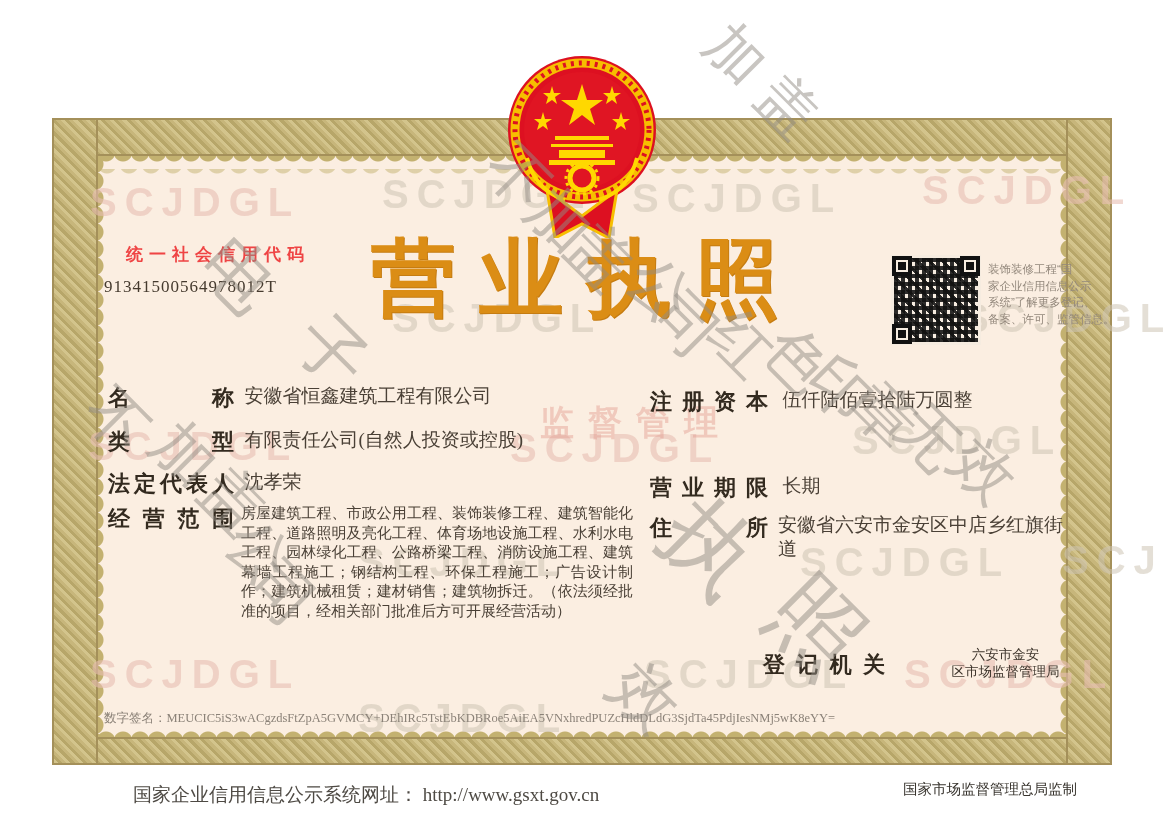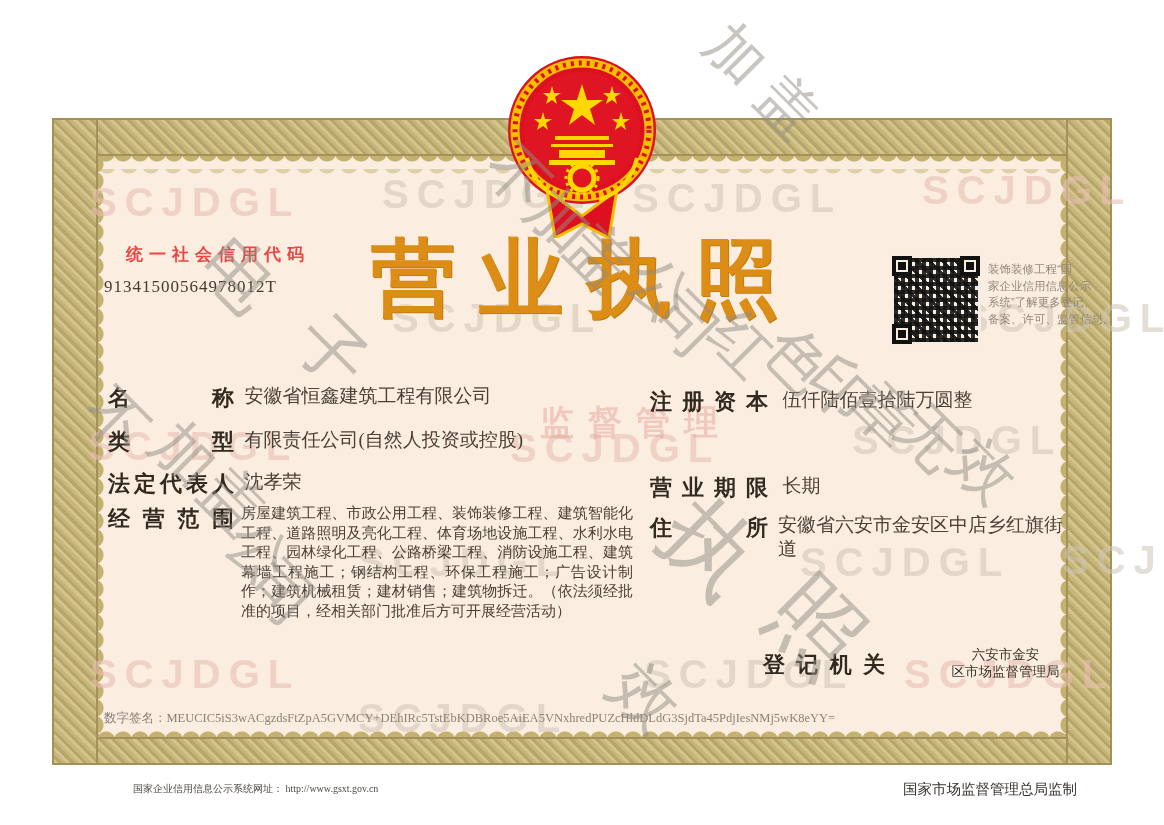--- a/index.html
+++ b/index.html
@@ -47,21 +47,21 @@
   .lw{width:126px;} .rw{width:118px;}
   .fvalue{font-family:"Liberation Serif",serif;color:#4a4036;font-size:19px;}
   .scope{font-size:15px;line-height:19.5px;text-align:justify;}
   .addr{line-height:24px;}
   .reg-label{left:763px;top:650px;font-size:22px;font-weight:bold;color:#332a1f;width:122px;
              text-align:justify;text-align-last:justify;font-family:Liberation Mono, monospace;}
   .reg-auth{left:933px;top:647px;width:145px;text-align:center;font-size:13.5px;line-height:16.5px;color:#3c332a;}
   .reg-date{left:858px;top:690px;font-size:21px;color:#262016;font-family:"Liberation Serif",serif;
             letter-spacing:3px;font-weight:bold;}
   .sig{left:104px;top:710px;font-size:12.5px;color:#8b8278;font-family:"Liberation Serif",serif;}
-  .footer-left{left:133px;top:782px;font-size:10px;color:#4e4a44;font-family:"Liberation Serif",serif;}
+  .footer-left{left:133px;top:782px;font-size:19px;color:#4e4a44;font-family:"Liberation Serif",serif;}
   .footer-right{left:903px;top:780px;font-size:14.5px;color:#37332d;font-weight:normal;}
   
   .wm-layer{position:absolute;inset:0;pointer-events:none;}
   .wm-tiles{z-index:2;} .wm-glyphs{z-index:30;}
   .tile{position:absolute;font-size:40px;font-weight:bold;letter-spacing:8px;white-space:nowrap;margin-left:32px;}
   .tile.g{color:rgba(205,196,180,.55);} .tile.p{color:rgba(231,190,178,.6);}
   .glyph{position:absolute;color:rgba(146,140,132,.5);transform:rotate(45deg);
          font-family:"Liberation Serif",serif;line-height:1;}
   .faint-red{left:540px;top:400px;font-size:34px;letter-spacing:14px;color:rgba(226,156,144,.45);
              font-weight:bold;z-index:3;}

